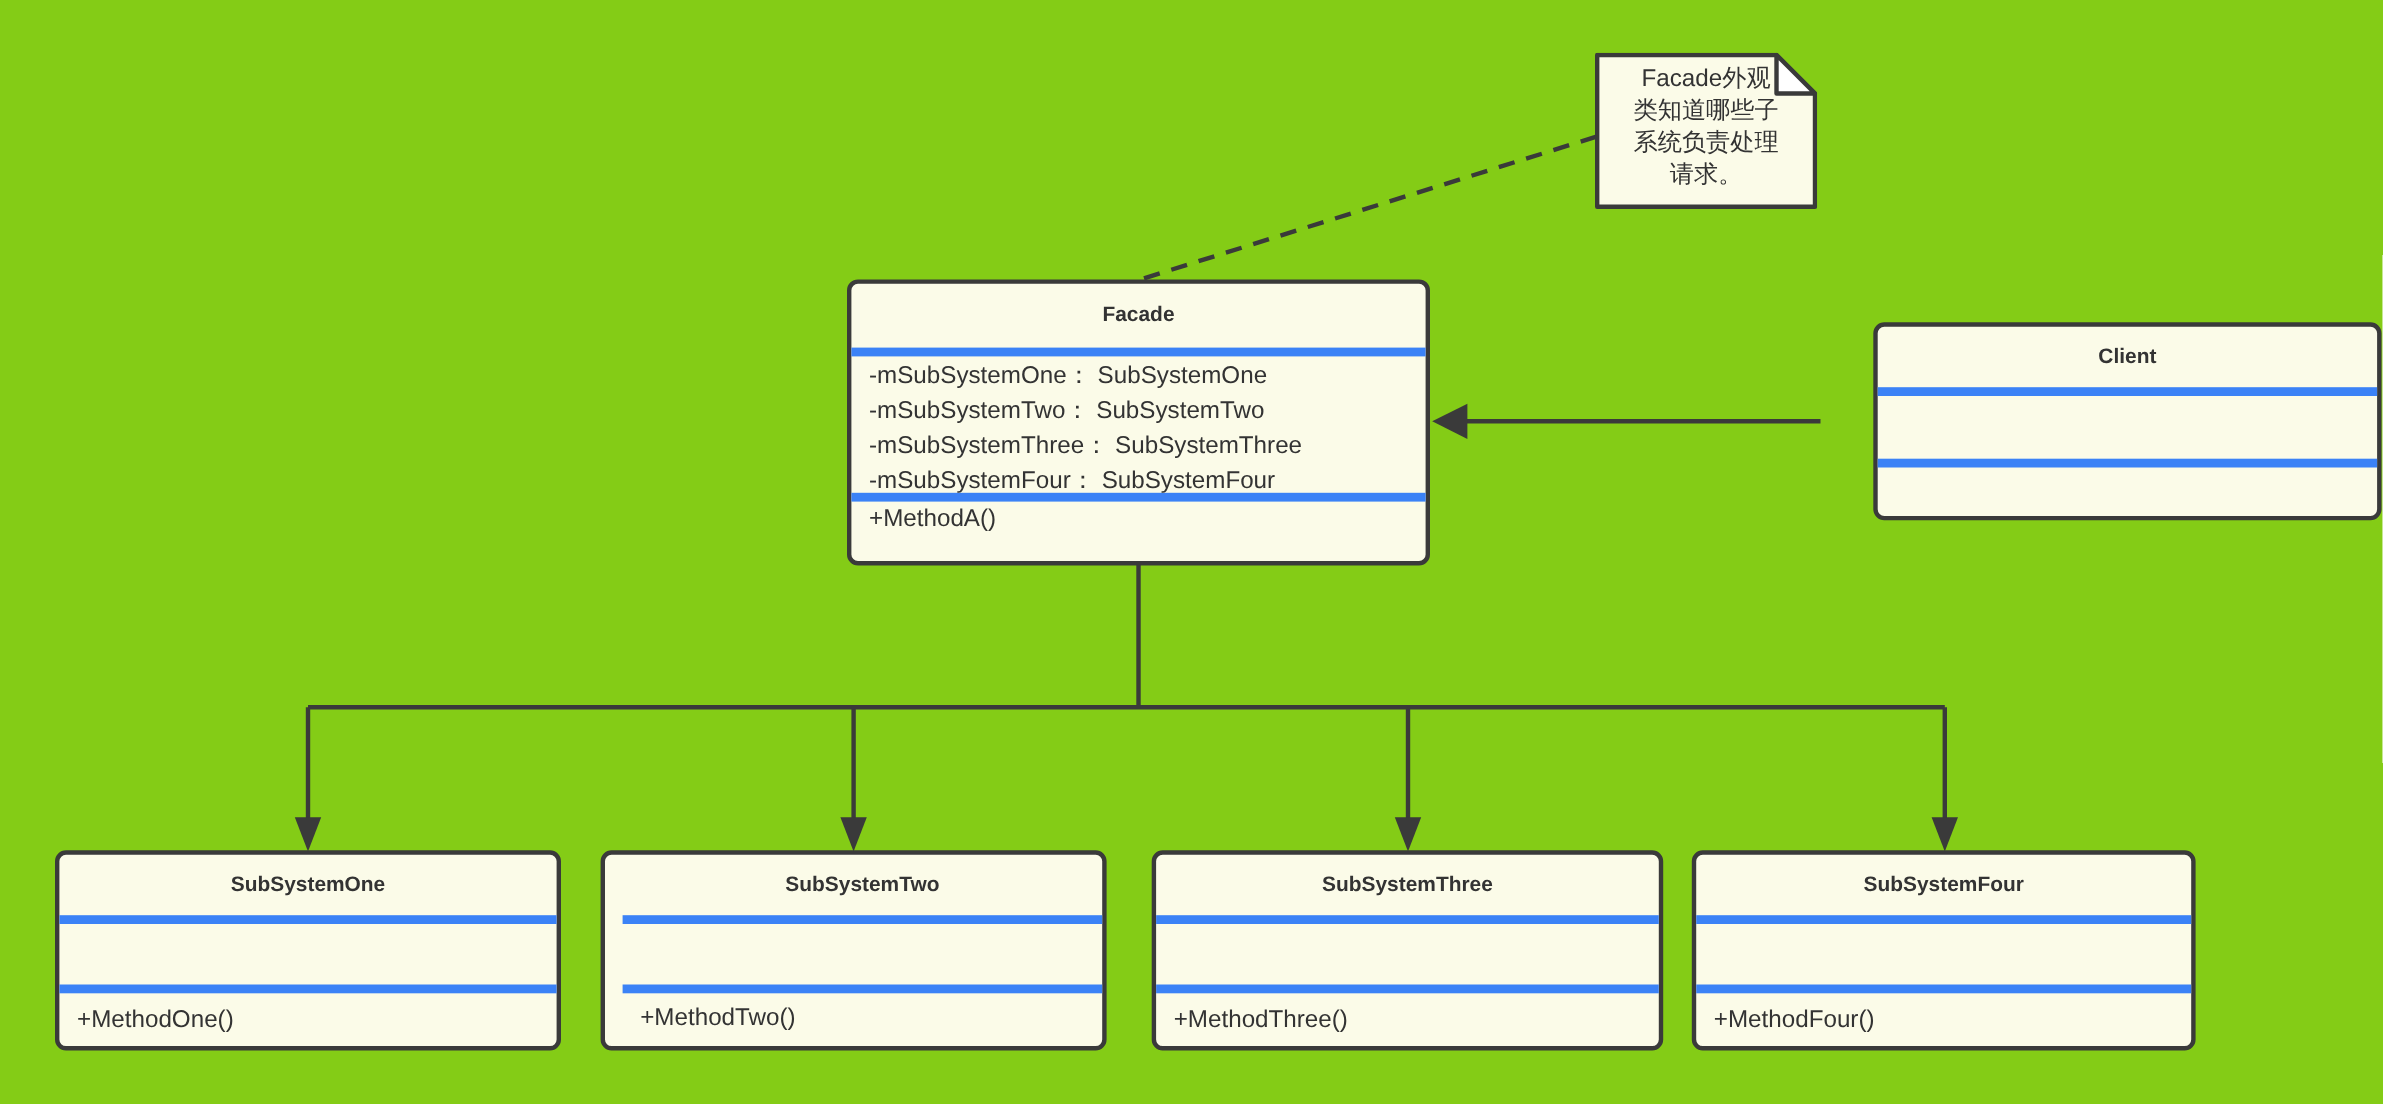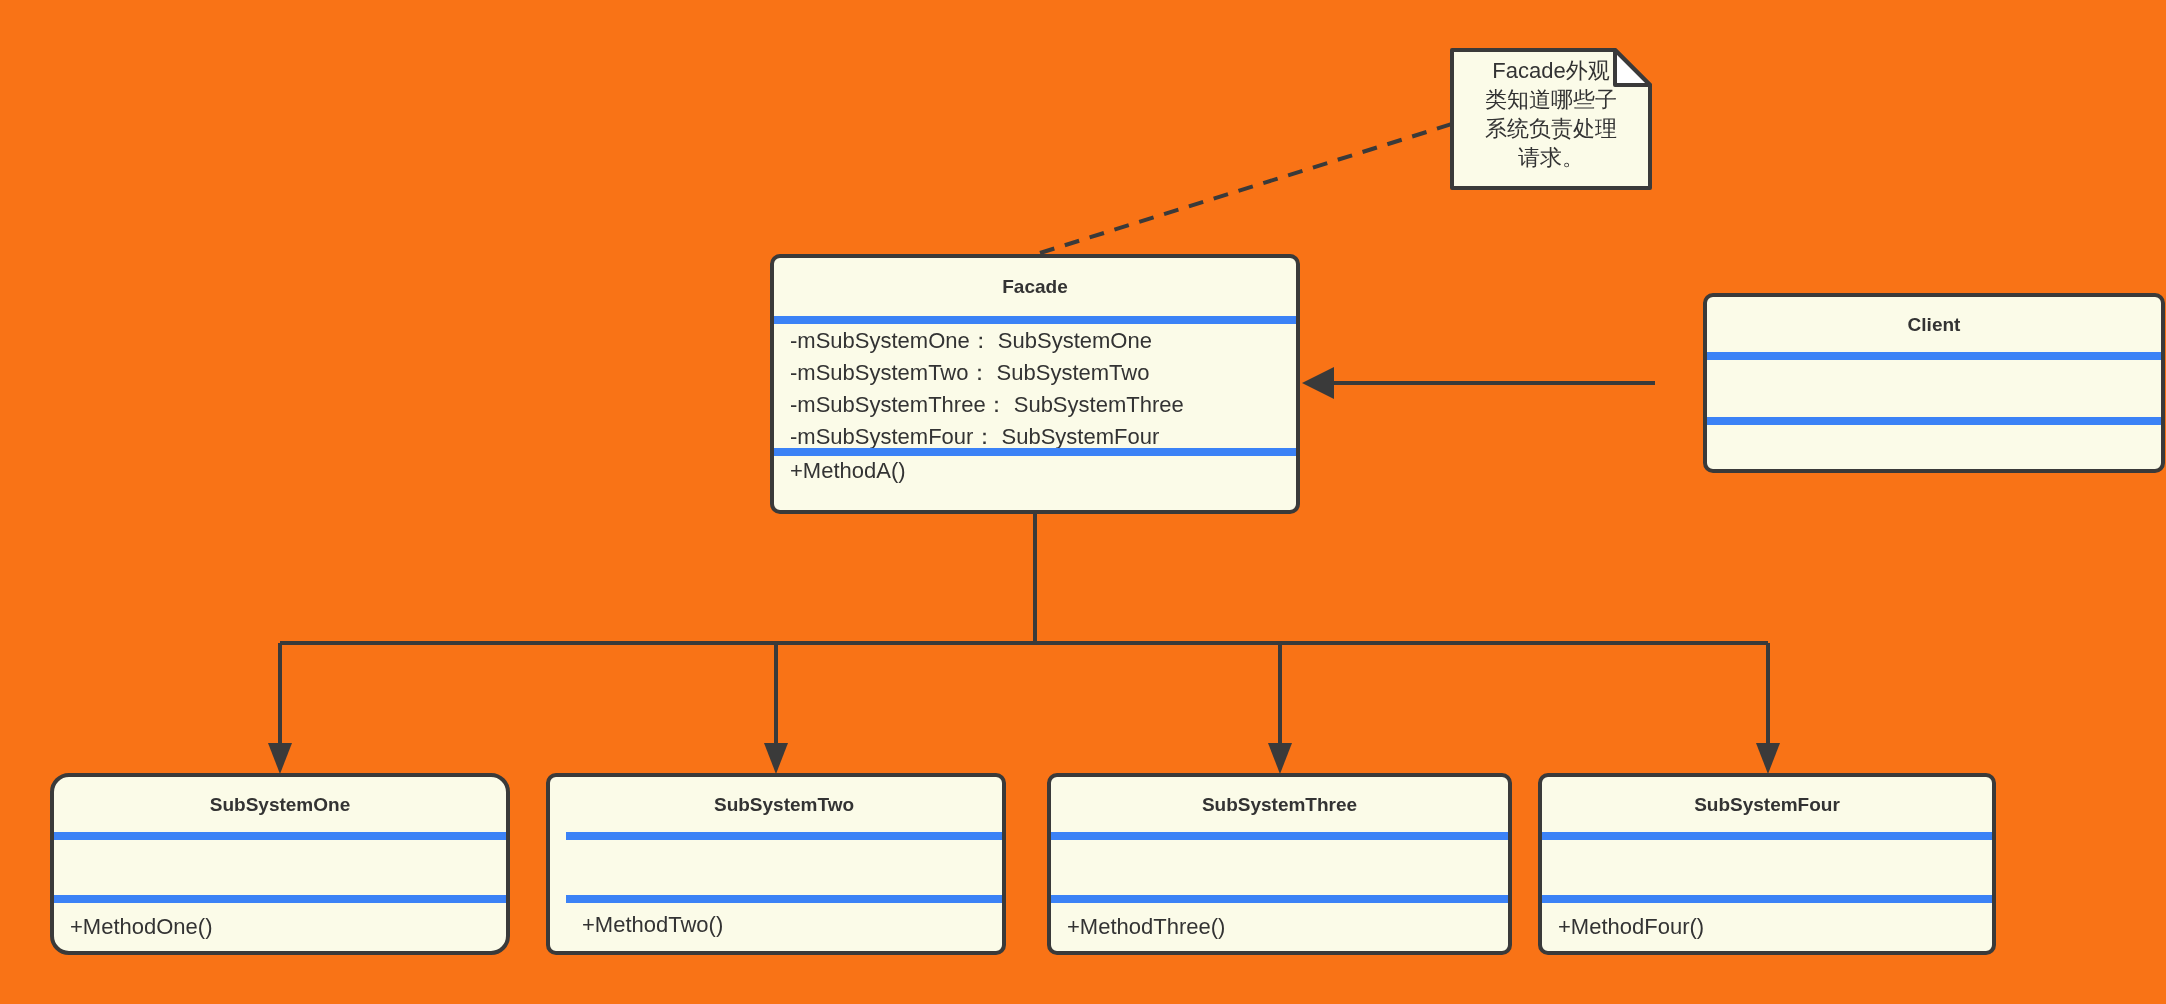--- a/index.html
+++ b/index.html
@@ -1,20 +1,20 @@
 <!DOCTYPE html>
 <html><head>
 <meta charset="utf-8">
 <style>
   html, body { margin: 0; padding: 0; background: #ffffff; }
   .canvas {
     position: relative;
     width: 2166px;
     height: 1004px;
-    background: #f97316;
+    background: #84cc16;
     font-family: "Liberation Sans", sans-serif;
     color: #333333;
     overflow: hidden;
   }
   svg.connector-layer {
     position: absolute;
     left: 0; top: 0;
     width: 2166px; height: 1004px;
   }
   .uml-class {
@@ -114,21 +114,21 @@
       <div class="uml-row facade-method-row">+MethodA()</div>
     </div>
   </div>
 
   <div class="uml-class" style="left:1655px; top:293px; width:462px; height:180px;margin-left:48px;">
     <div class="uml-title" style="height:55px;">Client</div>
     <div class="uml-section" style="height:65px;"></div>
     <div class="uml-section" style="height:52px;"></div>
   </div>
 
-  <div class="uml-class" style="left:50px; top:773px; width:460px; height:182px;border-radius:19px;">
+  <div class="uml-class" style="left:50px; top:773px; width:460px; height:182px;">
     <div class="uml-title" style="height:55px;">SubSystemOne</div>
     <div class="uml-section" style="height:63px;"></div>
     <div class="uml-section method-flex" style="height:56px;">
       <div class="uml-row">+MethodOne()</div>
     </div>
   </div>
 
   <div class="uml-class" style="left:546px; top:773px; width:460px; height:182px;padding-left:16px;">
     <div class="uml-title" style="height:55px;">SubSystemTwo</div>
     <div class="uml-section" style="height:63px;"></div>

